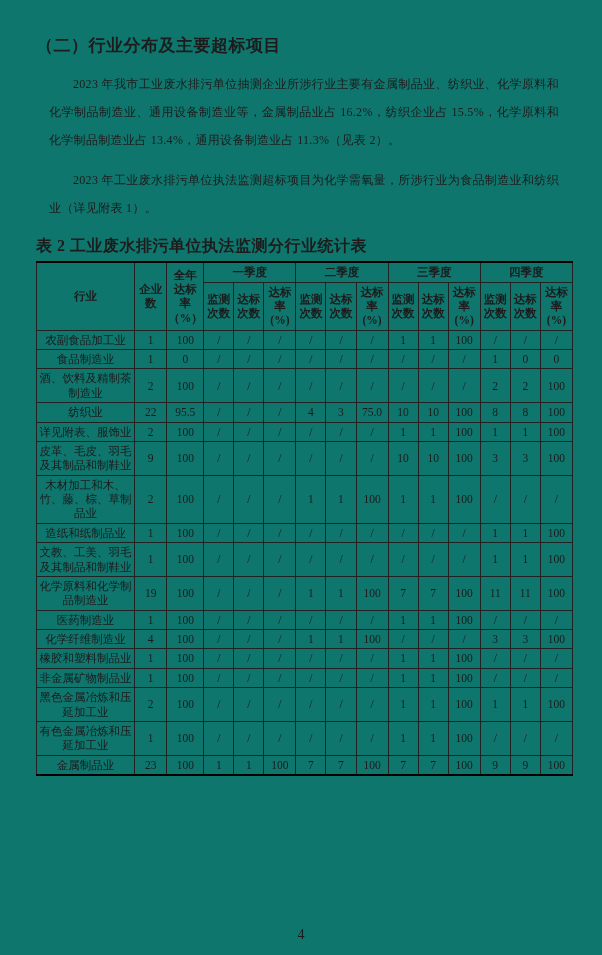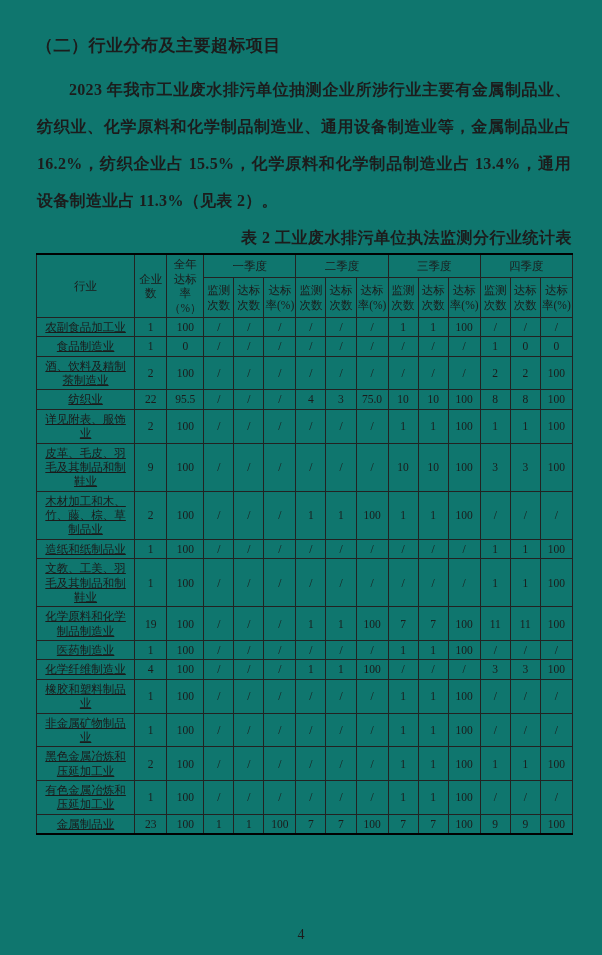--- a/index.html
+++ b/index.html
@@ -19,85 +19,84 @@
     color: #1c1c1c;
     overflow: hidden;
   }
   .section-heading {
     font-size: 17px;
     font-weight: bold;
     margin: 0 0 14px 0;
     letter-spacing: 0.5px;
   }
   .body-paragraph {
-    font-size: 16px;
+    font-size: 12px;
     line-height: 2.32;
     text-align: justify;
     text-indent: 2em;
-    margin: 1px;
+    margin: 13px;
     letter-spacing: 0.3px;
-    font-weight: bold;
   }
   .table-title {
     font-size: 16px;
     font-weight: bold;
-    text-align: right;
+    text-align: left;
     margin: 9px 0 4px 0;
     letter-spacing: 0.5px;
   }
   table.stat-table {
     border-collapse: collapse;
     table-layout: fixed;
     width: 537px;
     font-size: 11.5px;
     line-height: 1.25;
     text-align: center;
     color: #1b1b1b;
   }
   .stat-table th, .stat-table td {
     border: 1px solid #222222;
     padding: 2px 1px;
     vertical-align: middle;
     overflow: hidden;
     word-break: break-all;
   }
   .stat-table thead th {
-    font-weight: normal;
+    font-weight: bold;
     white-space: pre-line;
   }
   .stat-table thead tr:first-child th {
     border-top: 2.5px solid #000000;
   }
   .stat-table tbody tr:last-child td {
     border-bottom: 2.5px solid #000000;
     margin-top: 42px;
   }
   .stat-table td.name-cell {
-    padding: 2px 8px;
-    text-decoration: underline;
+    padding: 2px 2px;
   }
   .page-footer {
     position: absolute;
     bottom: 12px;
     left: 0;
     width: 100%;
     text-align: center;
     font-size: 14px;
     color: #1c1c1c;
   }
 </style>
 </head>
 <body>
 
 <div class="page">
 
   <h2 class="section-heading">（二）行业分布及主要超标项目</h2>
 
   <p class="body-paragraph">2023 年我市工业废水排污单位抽测企业所涉行业主要有金属制品业、纺织业、化学原料和化学制品制造业、通用设备制造业等，金属制品业占 16.2%，纺织企业占 15.5%，化学原料和化学制品制造业占 13.4%，通用设备制造业占 11.3%（见表 2）。</p>
 
+  <p class="body-paragraph">2023 年工业废水排污单位执法监测超标项目为化学需氧量，所涉行业为食品制造业和纺织业（详见附表 1）。</p>
 
   <div class="table-title">表 2 工业废水排污单位执法监测分行业统计表</div>
 
   <table class="stat-table">
     <colgroup>
       <col style="width:98px">
       <col style="width:32px">
       <col style="width:37px">
       <col style="width:30px">
         <col style="width:30px">

